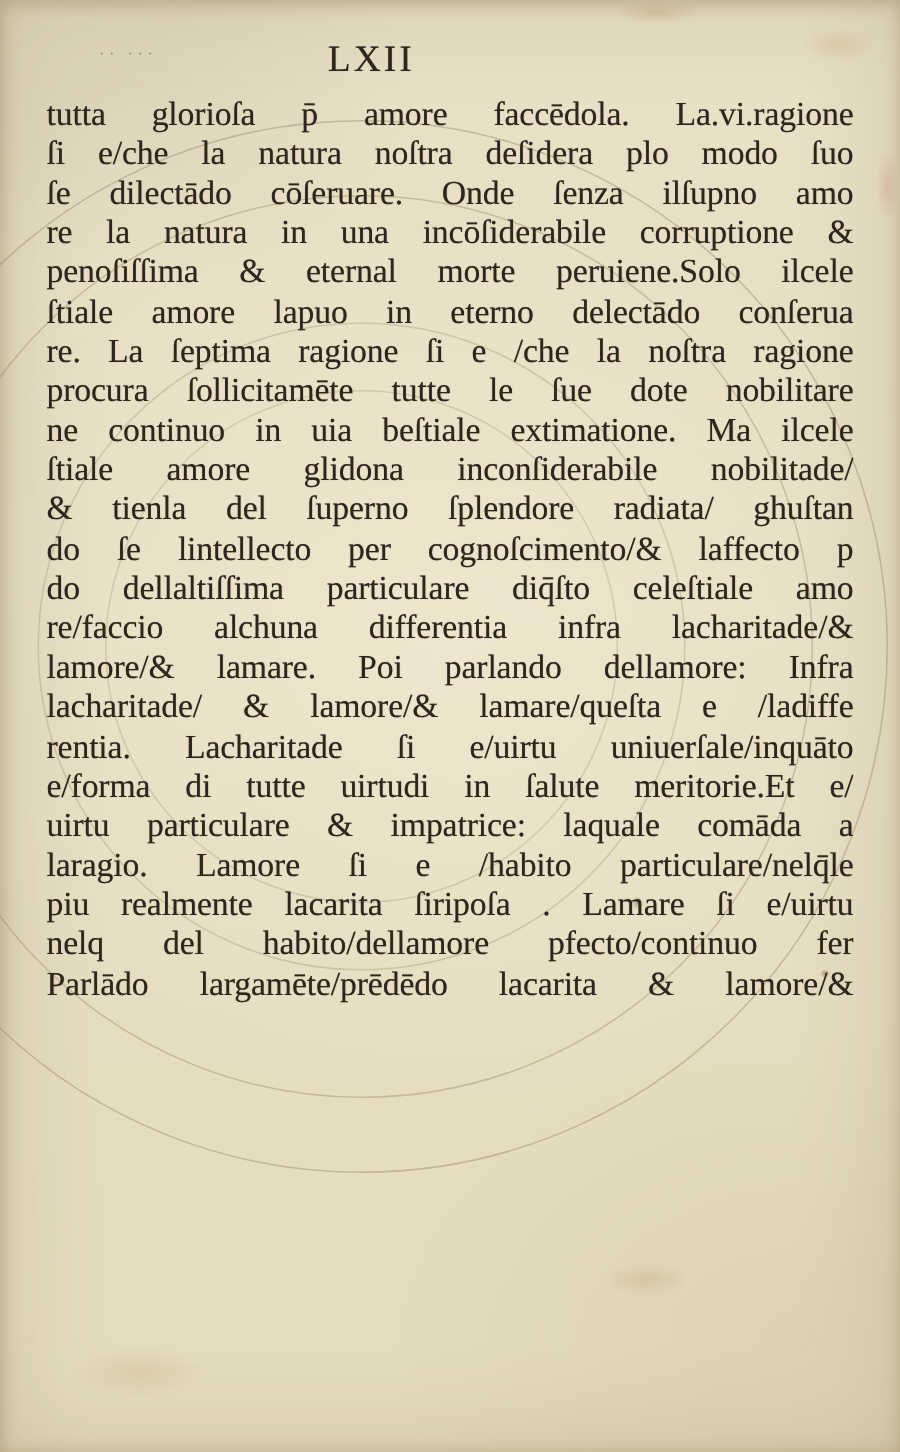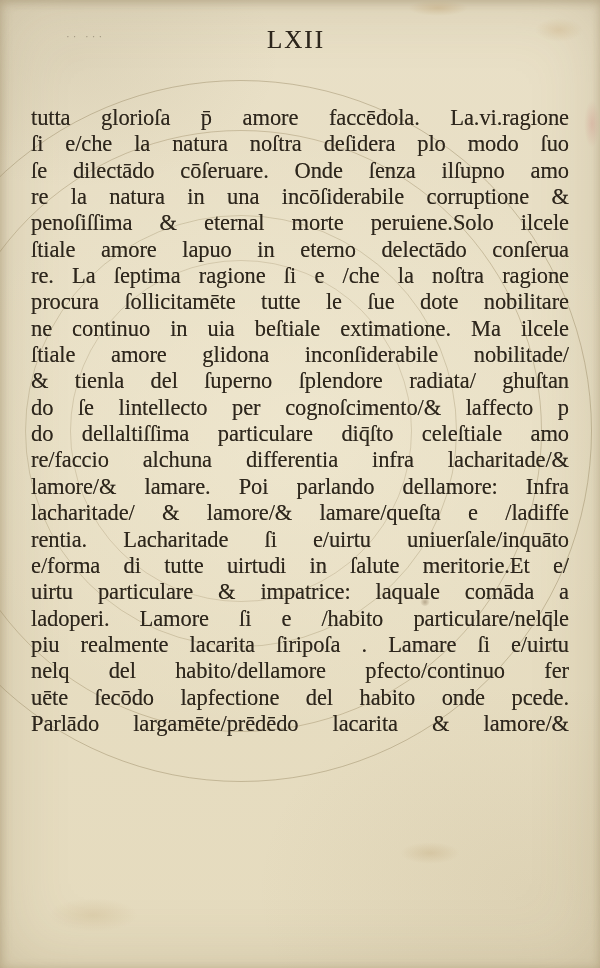--- a/index.html
+++ b/index.html
@@ -33,28 +33,27 @@
   .st5 { left:48px;  top:898px; width:90px; height:34px; background:radial-gradient(ellipse, rgba(182,152,100,0.20), transparent 70%); }
   .st6 { left:547px; top:646px; width:6px;  height:6px;  background:radial-gradient(circle, rgba(118,90,58,0.55), transparent 75%); }
   .st7 { left:420px; top:598px; width:10px; height:8px;  background:radial-gradient(circle, rgba(110,85,55,0.40), transparent 75%); }
 
   .pencil {
     position:absolute; top:30px; left:66px;
     color:rgba(105,95,78,0.55); font-size:11px; letter-spacing:3px;
   }
   .folio {
     position:absolute; top:26px; left:170px; width:155px;
-    text-align:right; font-size:25px; letter-spacing:2px;
+    text-align:center; font-size:25px; letter-spacing:2px;
     color:#2d261c; text-shadow:0 0 0.5px rgba(45,38,28,0.55);
   }
   .textblock {
     position:absolute; left:31px; top:63px; width:538px;
     color:#2d261c; font-size:22.5px;
     text-shadow:0 0 0.5px rgba(45,38,28,0.5);
-    margin-top:42px;
   }
   .line {
     height:26.35px; line-height:26.35px; overflow:hidden;
     text-align:justify; text-align-last:justify;
     letter-spacing:-0.1px; word-spacing:-0.5px;
   }
 </style>
 </head>
 <body>
 
@@ -90,20 +89,19 @@
     <div class="line">ſtiale amore glidona inconſiderabile nobilitade/</div>
     <div class="line">&amp; tienla del ſuperno ſplendore radiata/ ghuſtan</div>
     <div class="line">do ſe lintellecto per cognoſcimento/&amp; laffecto p</div>
     <div class="line">do dellaltiſſima particulare diq̄ſto celeſtiale amo</div>
     <div class="line">re/faccio alchuna differentia infra lacharitade/&amp;</div>
     <div class="line">lamore/&amp; lamare. Poi parlando dellamore: Infra</div>
     <div class="line">lacharitade/ &amp; lamore/&amp; lamare/queſta e /ladiffe</div>
     <div class="line">rentia. Lacharitade ſi e/uirtu uniuerſale/inquāto</div>
     <div class="line">e/forma di tutte uirtudi in ſalute meritorie.Et e/</div>
     <div class="line">uirtu particulare &amp; impatrice: laquale comāda a</div>
-    <div class="line">ladoperi. Lamore ſi e /habito particulare/nelq̄le</div>
+    <div class="line">laragio. Lamore ſi e /habito particulare/nelq̄le</div>
     <div class="line">piu realmente lacarita ſiripoſa . Lamare ſi e/uirtu</div>
     <div class="line">nelq del habito/dellamore pfecto/continuo fer</div>
-    <div class="line">uēte ſecōdo lapfectione del habito onde pcede.</div>
     <div class="line">Parlādo largamēte/prēdēdo lacarita &amp; lamore/&amp;</div>
   </div>
 
 </div>
 
 </body></html>

